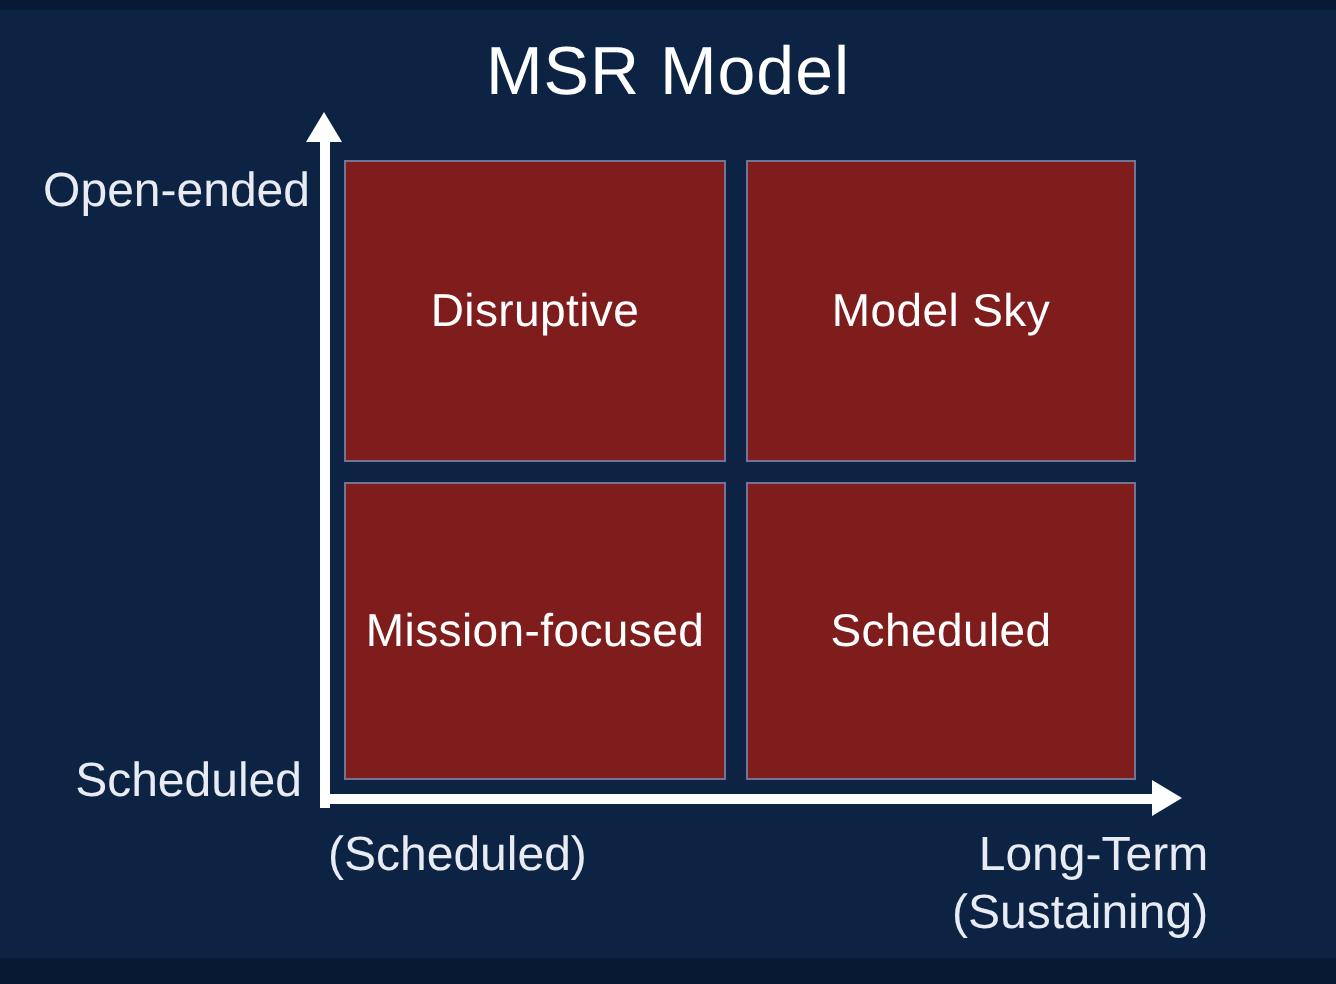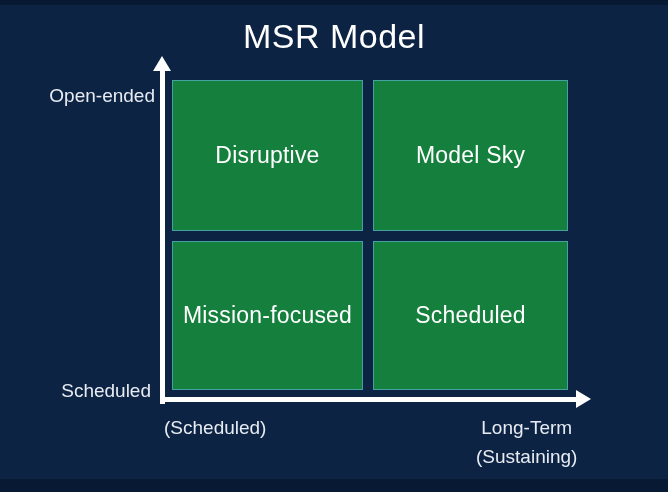--- a/index.html
+++ b/index.html
@@ -42,21 +42,21 @@
     position: absolute;
     left: 172px;
     top: 80px;
     display: grid;
     grid-template-columns: 191px 195px;
     grid-template-rows: 151px 149px;
     column-gap: 10px;
     row-gap: 10px;
   }
   .quadrant {
-    background: #15803d;
+    background: #7f1d1d;
     border: 1px solid rgba(110, 185, 245, 0.55);
     box-sizing: border-box;
     display: flex;
     align-items: center;
     justify-content: center;
     color: #ffffff;
     font-size: 23px;
     font-weight: 400;
     letter-spacing: 0.2px;
   }
@@ -96,21 +96,21 @@
     height: 0;
     border-top: 9px solid transparent;
     border-bottom: 9px solid transparent;
     border-left: 15px solid #ffffff;
   }
 
   
   .axis-label {
     position: absolute;
     color: #e8ecf2;
-    font-size: 19px;
+    font-size: 24px;
     font-weight: 400;
     line-height: 29px;
     white-space: nowrap;
   }
   .label-open-ended {
     top: 81px;
     right: 513px;
     text-align: right;
   }
   .label-reactive {
@@ -119,21 +119,21 @@
     text-align: right;
   }
   .label-short-term {
     top: 413px;
     left: 164px;
     text-align: left;
   }
   .label-long-term {
     top: 413px;
     left: 476px;
-    text-align: center;
+    text-align: right;
   }
 </style>
 </head>
 <body>
 
 <div class="slide">
 
   <div class="edge-strip top"></div>
   <div class="edge-strip bottom"></div>
 

